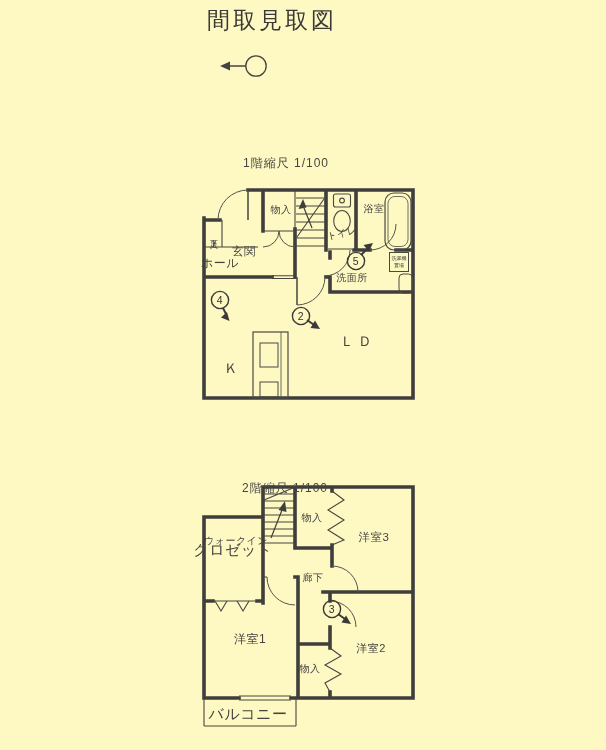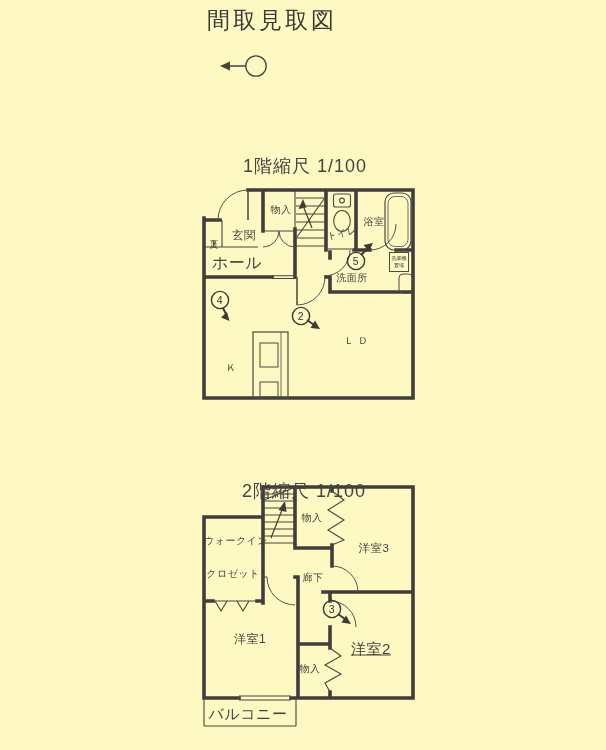--- a/index.html
+++ b/index.html
@@ -4,24 +4,24 @@
 <style>
   html,body{margin:0;padding:0;}
   body{width:606px;height:750px;background:#ffffff;font-family:"Liberation Sans",sans-serif;}
   .page{position:relative;width:606px;height:750px;background:#fef9c3;overflow:hidden;}
   svg{position:absolute;left:0;top:0;}
   .lbl{position:absolute;transform:translate(-50%,-50%);color:#444341;white-space:nowrap;
        font-size:11px;line-height:1;letter-spacing:0.5px;}
   .lbl-left{position:absolute;color:#3c3b39;white-space:nowrap;line-height:1;}
   .title{font-family:"Liberation Serif",serif;font-size:23px;letter-spacing:3px;color:#3a3936;}
   .legend-text{font-size:15px;letter-spacing:1.5px;color:#45443f;}
-  .scale{font-size:18px;letter-spacing:1px;color:#454442;}
+  .scale{font-size:12px;letter-spacing:1px;color:#454442;}
   .vtext{writing-mode:vertical-rl;text-orientation:upright;letter-spacing:1px;}
   .rot{transform:translate(-50%,-50%) rotate(-14deg);}
-  .big{font-size:10px;letter-spacing:4px;}
+  .big{font-size:14px;letter-spacing:4px;}
   .tiny{font-size:5px;letter-spacing:0;}
   .num{font-size:10.5px;color:#333;}
   .w2{font-size:10px;font-family:Liberation Serif, serif;}
 </style>
 </head>
 <body>
 
 <div class="page">
 
   <svg width="606" height="750" viewBox="0 0 606 750">
@@ -133,41 +133,41 @@
         <polygon points="351,624 341.5,622.5 346,615.5" fill="#3b3a38"></polygon>
       </g>
     </g>
   </svg>
 
   <div class="lbl-left title" style="left:207px;top:9px;">間取見取図</div>
 
   <div class="lbl-left scale" style="left:243px;top:157px;">1階縮尺 1/100</div>
   <div class="lbl-left scale" style="left:242px;top:482px;">2階縮尺 1/100</div>
 
-  <div class="lbl" style="left:244px;top:236px;font-size:11.5px;text-align:right;">玄関</div>
+  <div class="lbl" style="left:244px;top:252px;font-size:11.5px;text-align:right;">玄関</div>
   <div class="lbl vtext" style="left:213px;top:234px;font-size:8px;">下足入</div>
-  <div class="lbl" style="left:237px;top:263px;font-size:16px;">ホール</div>
+  <div class="lbl" style="left:220px;top:263px;font-size:12px;">ホール</div>
   <div class="lbl w2" style="left:281px;top:210px;">物入</div>
   <div class="lbl rot" style="left:342px;top:233px;font-size:9.5px;">トイレ</div>
-  <div class="lbl w2" style="left:374px;top:222px;">浴室</div>
+  <div class="lbl w2" style="left:374px;top:209px;">浴室</div>
   <div class="lbl w2" style="left:352px;top:278px;">洗面所</div>
   <div class="lbl big" style="left:358px;top:341px;">ＬＤ</div>
   <div class="lbl big" style="left:233px;top:368px;">Ｋ</div>
   <div class="lbl tiny" style="left:399px;top:258px;">洗濯機</div>
   <div class="lbl tiny" style="left:399px;top:265px;">置場</div>
 
   <div class="lbl num" style="left:301px;top:316px;">2</div>
   <div class="lbl num" style="left:220px;top:300px;">4</div>
   <div class="lbl num" style="left:356px;top:261px;">5</div>
 
   <div class="lbl w2" style="left:312px;top:518px;">物入</div>
-  <div class="lbl" style="left:374px;top:549px;font-size:11.5px;">洋室3</div>
+  <div class="lbl" style="left:374px;top:538px;font-size:11.5px;">洋室3</div>
   <div class="lbl" style="left:236px;top:541px;font-size:10px;">ウォークイン</div>
-  <div class="lbl" style="left:233px;top:574px;font-size:10px;">クロゼット</div>
+  <div class="lbl" style="left:233px;top:551px;font-size:15px;font-family:Liberation Mono, monospace;">クロゼット</div>
   <div class="lbl w2" style="left:313px;top:578px;">廊下</div>
   <div class="lbl" style="left:250px;top:639px;font-size:12px;">洋室1</div>
-  <div class="lbl" style="left:371px;top:648px;font-size:15px;text-decoration:underline;">洋室2</div>
+  <div class="lbl" style="left:371px;top:648px;font-size:11px;">洋室2</div>
   <div class="lbl w2" style="left:310px;top:669px;">物入</div>
   <div class="lbl" style="left:248px;top:713px;font-size:15px;">バルコニー</div>
 
   <div class="lbl num" style="left:332px;top:609px;">3</div>
 
 </div>
 
 </body></html>

